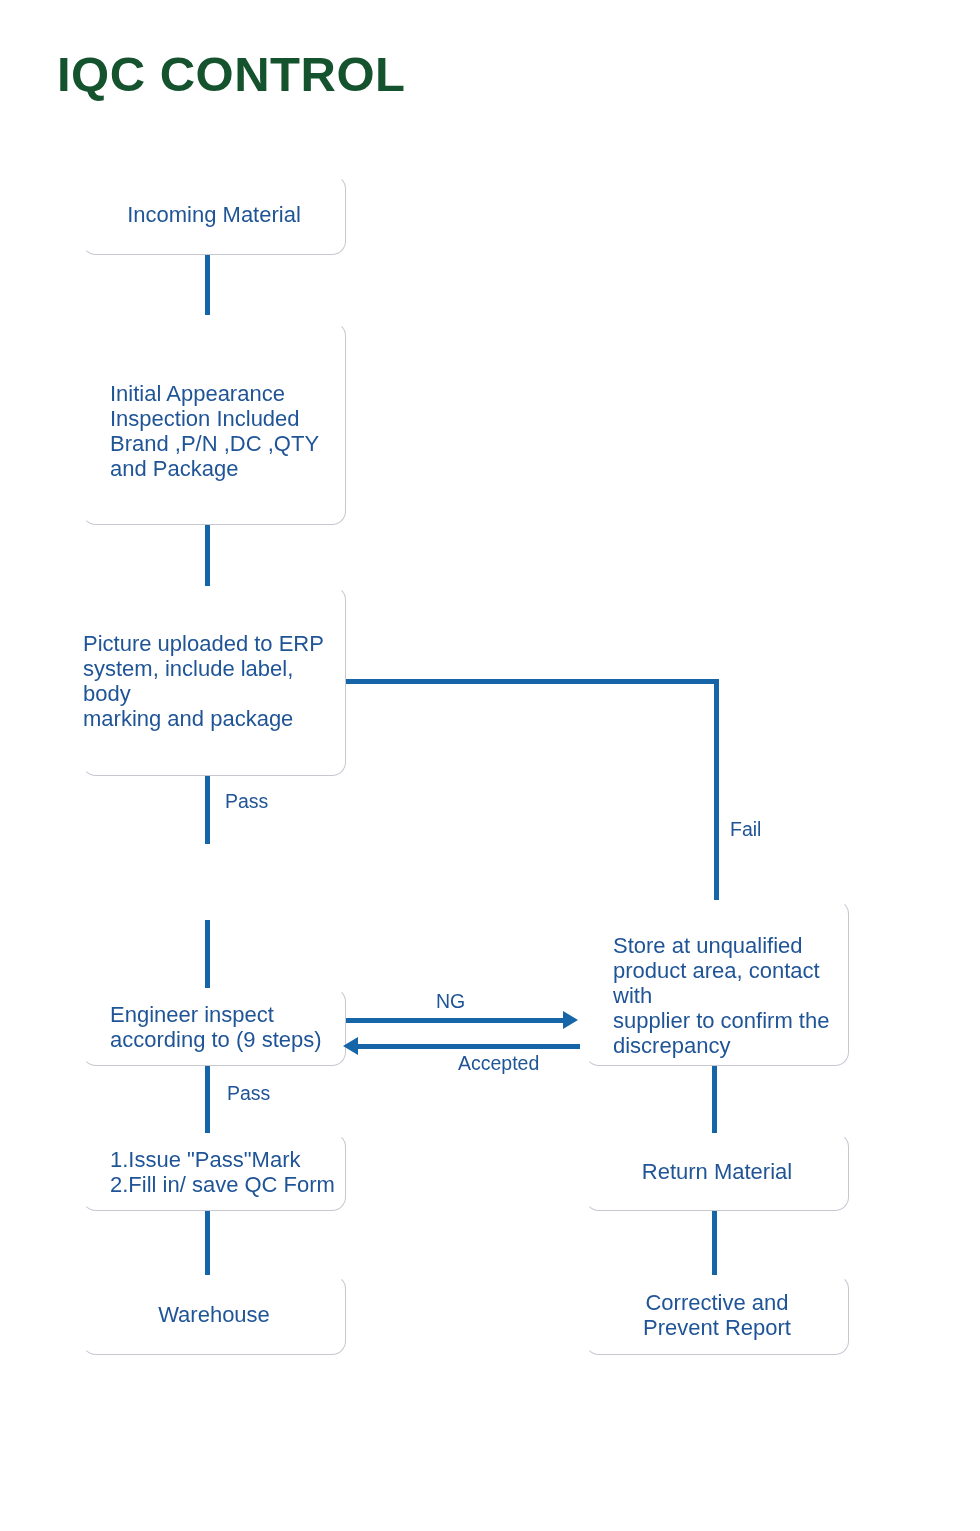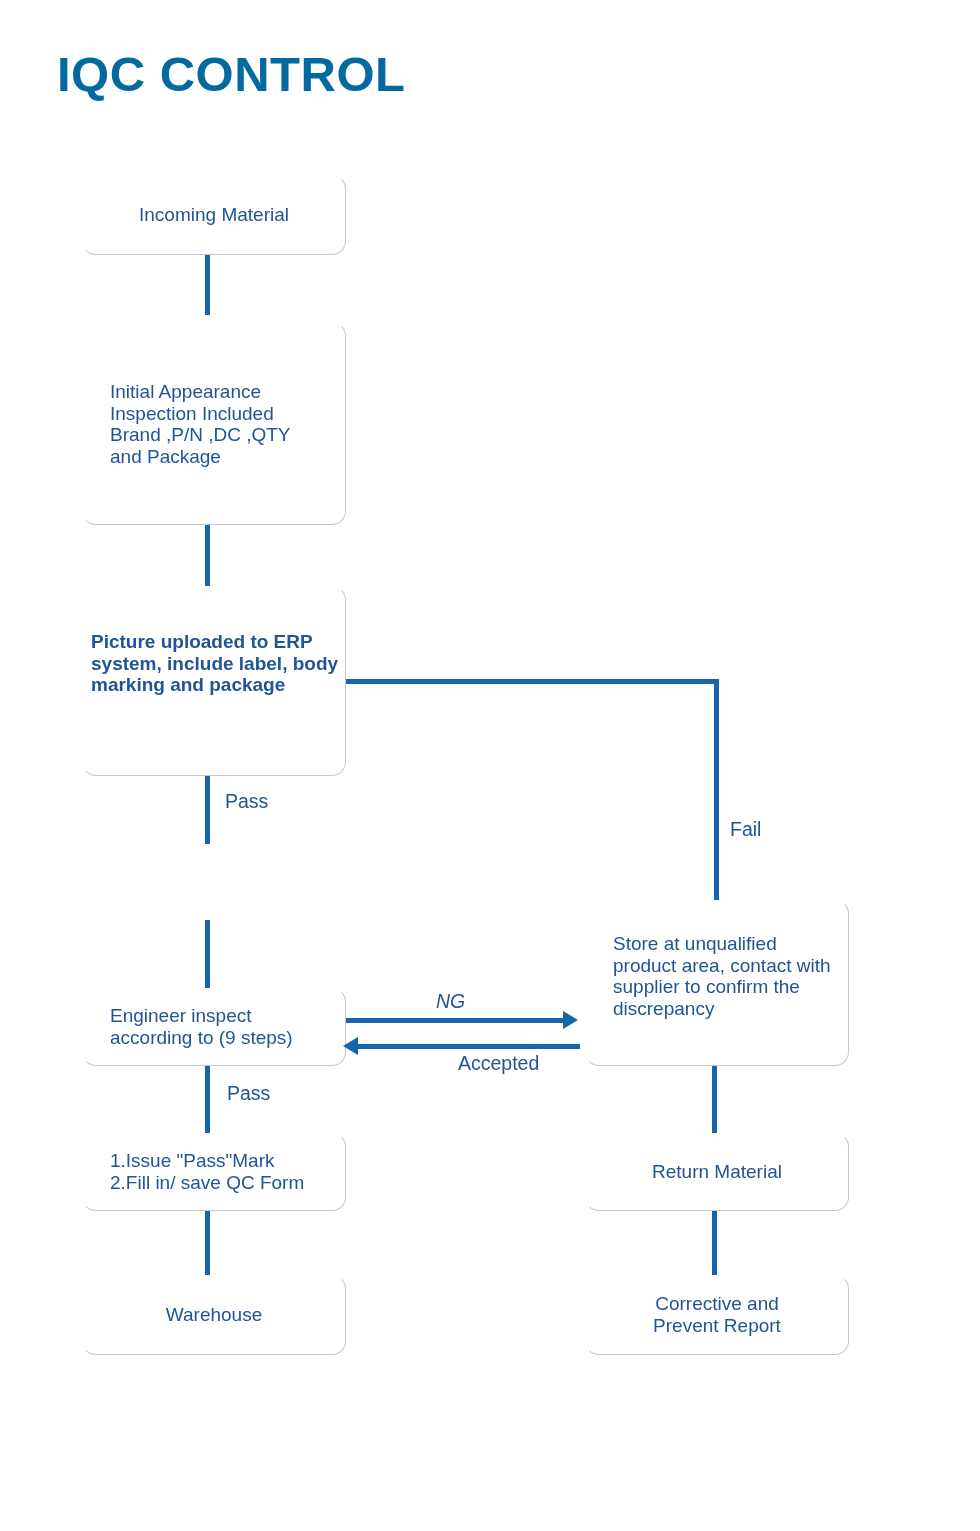--- a/index.html
+++ b/index.html
@@ -17,36 +17,36 @@
     position: absolute;
     left: 0; top: 0;
     width: 980px; height: 1531px;
   }
   #title {
     position: absolute;
     left: 57px; top: 50px;
     font-size: 49px;
     font-weight: bold;
     letter-spacing: 0.5px;
-    color: #0369a1;
+    color: #14532d;
     line-height: 1.0;
     white-space: nowrap;
   }
   
   .node {
     position: absolute;
     background: #ffffff;
     border: 1px solid transparent;
     border-right-color: #c7c7d2;
     border-bottom-color: #c7c7d2;
     border-radius: 0 14px 14px 14px;
     display: flex;
     align-items: center;
     color: #1f5496;
-    font-size: 19px;
+    font-size: 22px;
     line-height: 1.14;
     z-index: 3;
   }
   .node .txt { display: block; width: 100%; }
   .node.center { justify-content: center; text-align: center; }
   .node.left { justify-content: flex-start; text-align: left; }
   .node.left .txt { padding-left: 22px; }
   .node.indent .txt { padding-left: 27px; }
 
   
@@ -100,21 +100,21 @@
   </div>
 
   <div class="node left indent" style="left: 82px; top: 322px; width: 264px; height: 203px; white-space: pre-line; align-items: flex-start; padding-top: 58px;">
     <span class="txt">Initial Appearance
 Inspection Included
 Brand ,P/N ,DC ,QTY
 and Package</span>
   </div>
 
   <div class="node left" style="left: 82px; top: 586px; width: 264px; height: 190px; white-space: pre-line; align-items: flex-start; padding-top: 44px; padding-left: 0px; text-indent: 0px;">
-    <span class="txt" style="margin-top: 0px; padding-left: 0px; text-indent: 0px; margin-left: 8px; font-weight: bold;">Picture uploaded to ERP
+    <span class="txt" style="margin-top: 0px; padding-left: 0px; text-indent: 0px; margin-left: 0px;">Picture uploaded to ERP
 system, include label, body
 marking and package</span>
   </div>
 
 
   <div class="node left indent" style="left:82px; top:988px; width:264px; height:78px; white-space:pre-line;">
     <span class="txt">Engineer inspect
 according to (9 steps)</span>
   </div>
 
@@ -164,16 +164,16 @@
 
   <div class="hline" style="left:343px; top:1018px; width:222px;"></div>
   <div class="arrow-r" style="left:563px; top:1011px;"></div>
 
   <div class="hline" style="left:358px; top:1044px; width:222px;"></div>
   <div class="arrow-l" style="left:343px; top:1037px;"></div>
 
   <div class="elabel" style="left:730px; top:772px;margin-top:46px;">Fail</div>
   <div class="elabel" style="left:225px; top:790px;">Pass</div>
   <div class="elabel" style="left:227px; top:1082px;">Pass</div>
-  <div class="elabel" style="left:436px; top:990px;font-style:italic;">NG</div>
+  <div class="elabel" style="left:436px; top:990px;">NG</div>
   <div class="elabel" style="left:418px; top:1052px;margin-left:40px;">Accepted</div>
 
 </div>
 
 </body></html>

